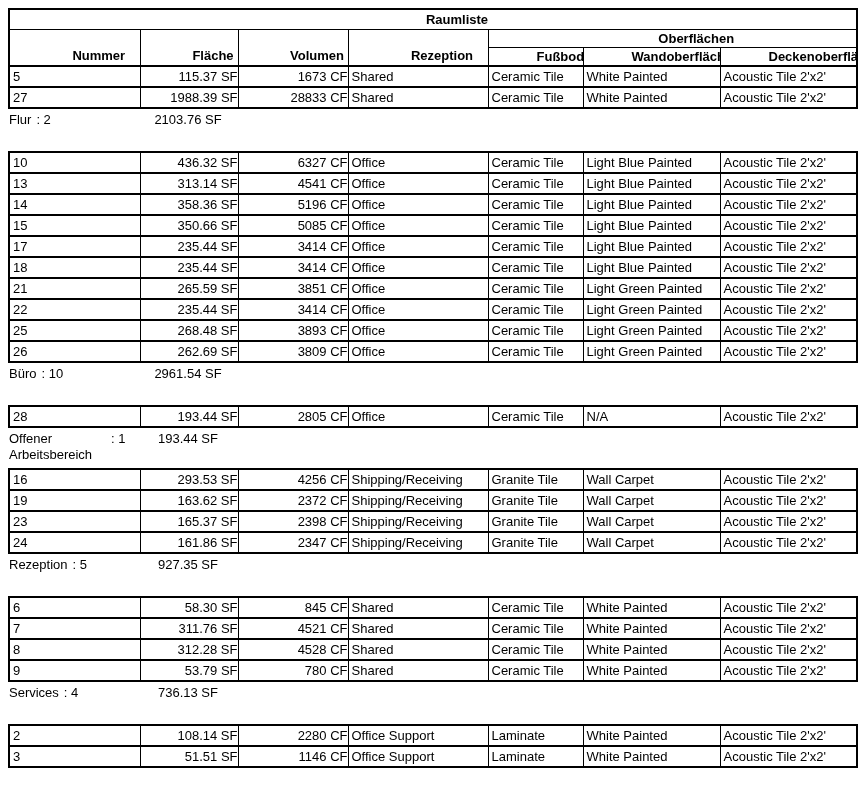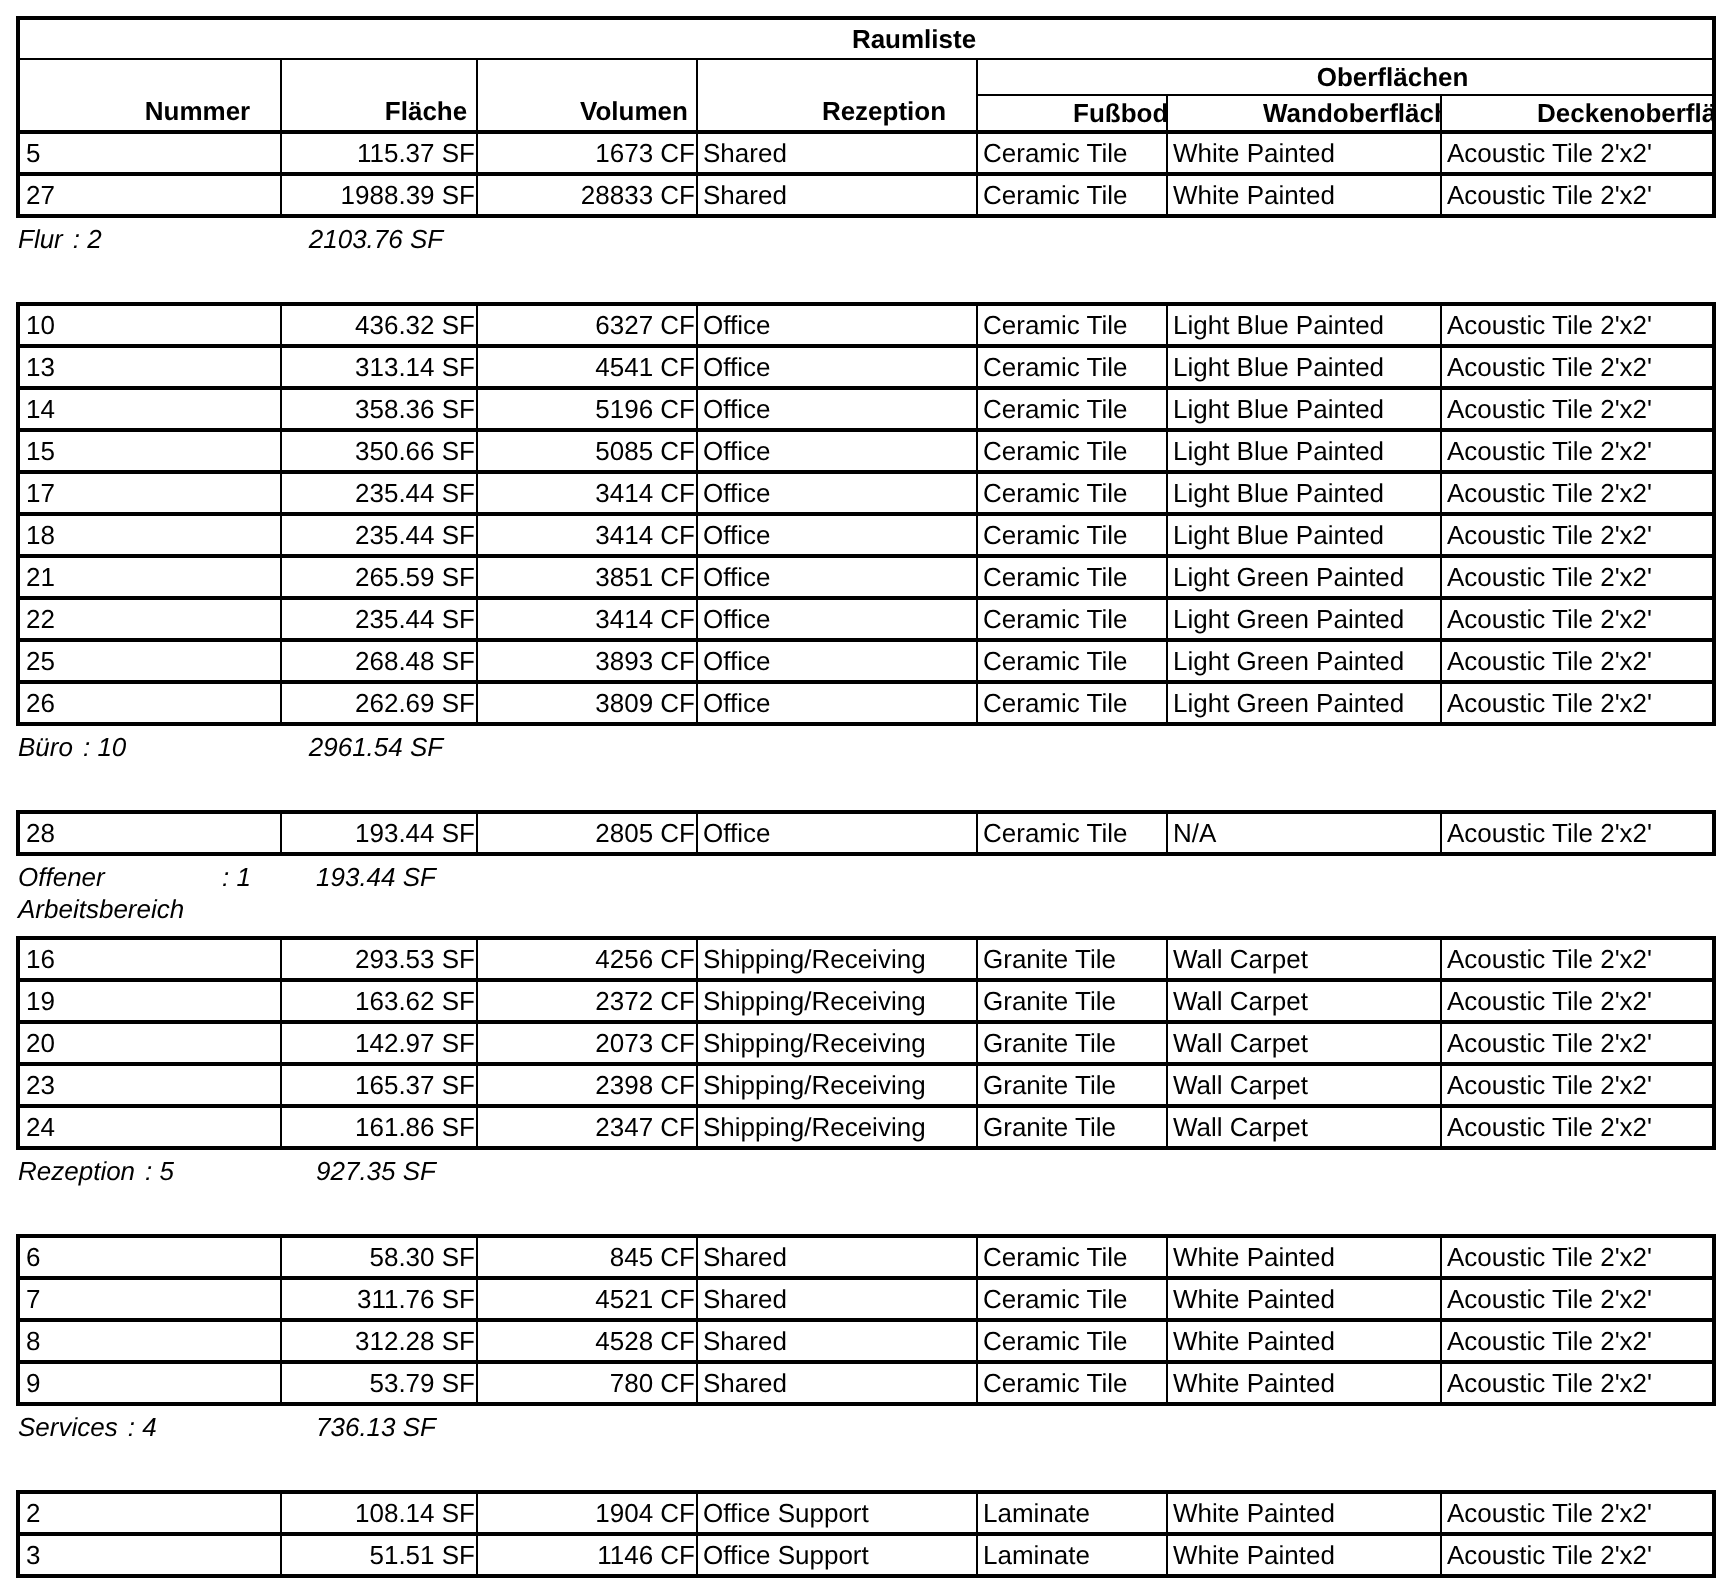--- a/index.html
+++ b/index.html
@@ -57,21 +57,20 @@
   td.c0, td.c3, td.c4, td.c5, td.c6 { text-align: left; padding-left: 3px; }
   td.c1, td.c2 { text-align: right; }
   .group-table { margin-top: 22px; border-radius: 26px; }
   .group-footer {
     position: relative;
     margin-top: 3px;
     min-height: 17px;
     font-size: 13px;
     line-height: 16px;
     padding-left: 1px;
-    font-style: italic;
   }
   .gf-name {
     display: inline-block;
     max-width: 97px;
     vertical-align: top;
   }
   .gf-count {
     display: inline-block;
     vertical-align: top;
     margin-left: 5px;
@@ -287,29 +286,20 @@
         <tr>
           <td class="c0">19</td>
           <td class="c1">163.62 SF</td>
           <td class="c2">2372 CF</td>
           <td class="c3">Shipping/Receiving</td>
           <td class="c4">Granite Tile</td>
           <td class="c5">Wall Carpet</td>
           <td class="c6">Acoustic Tile 2'x2'</td>
         </tr>
         <tr>
-          <td class="c0">20</td>
-          <td class="c1">142.97 SF</td>
-          <td class="c2">2073 CF</td>
-          <td class="c3">Shipping/Receiving</td>
-          <td class="c4">Granite Tile</td>
-          <td class="c5">Wall Carpet</td>
-          <td class="c6">Acoustic Tile 2'x2'</td>
-        </tr>
-        <tr>
           <td class="c0">23</td>
           <td class="c1">165.37 SF</td>
           <td class="c2">2398 CF</td>
           <td class="c3">Shipping/Receiving</td>
           <td class="c4">Granite Tile</td>
           <td class="c5">Wall Carpet</td>
           <td class="c6">Acoustic Tile 2'x2'</td>
         </tr>
         <tr>
           <td class="c0">24</td>
@@ -380,21 +370,21 @@
       <col style="width:110px">
       <col style="width:140px">
       <col style="width:95px">
       <col style="width:137px">
       <col style="width:137px">
     </colgroup>
       <tbody>
         <tr>
           <td class="c0">2</td>
           <td class="c1">108.14 SF</td>
-          <td class="c2">1904 CF</td>
+          <td class="c2">2280 CF</td>
           <td class="c3">Office Support</td>
           <td class="c4">Laminate</td>
           <td class="c5">White Painted</td>
           <td class="c6">Acoustic Tile 2'x2'</td>
         </tr>
         <tr>
           <td class="c0">3</td>
           <td class="c1">51.51 SF</td>
           <td class="c2">1146 CF</td>
           <td class="c3">Office Support</td>

